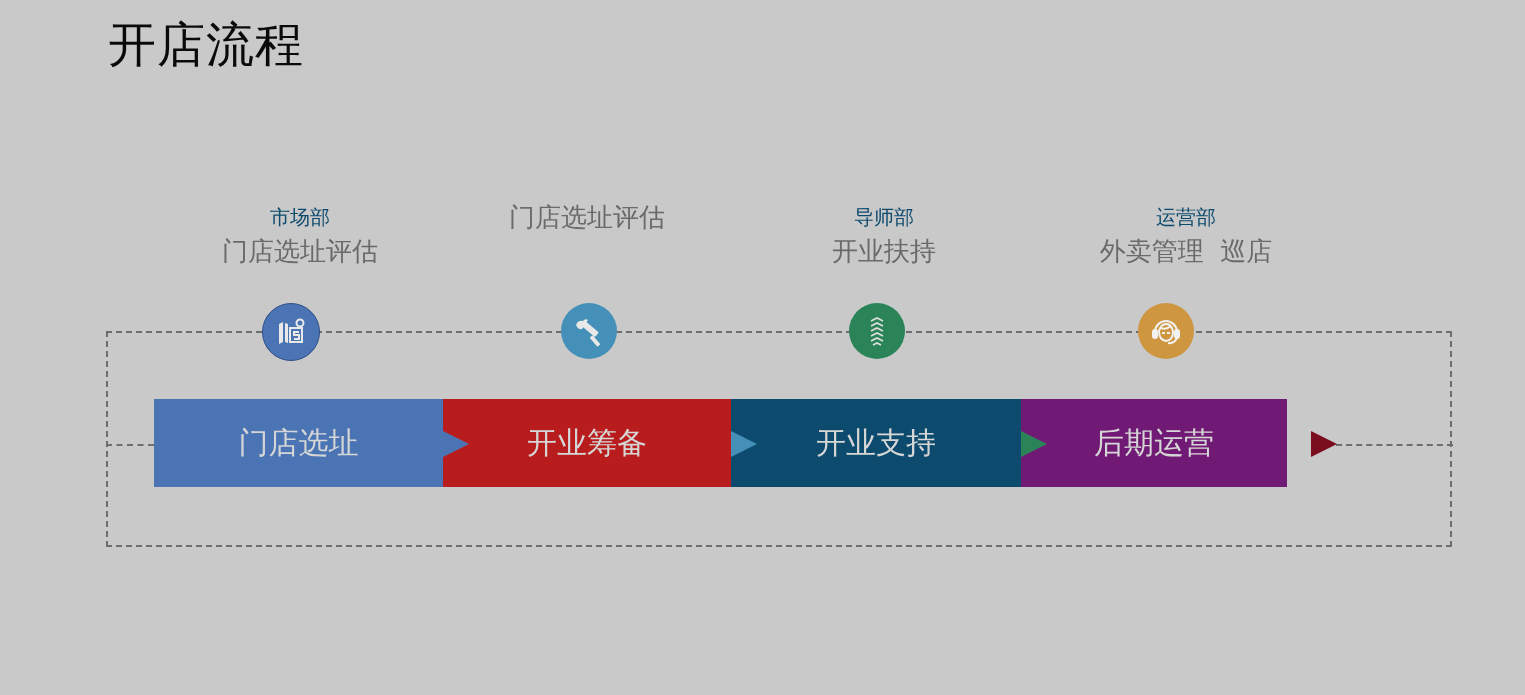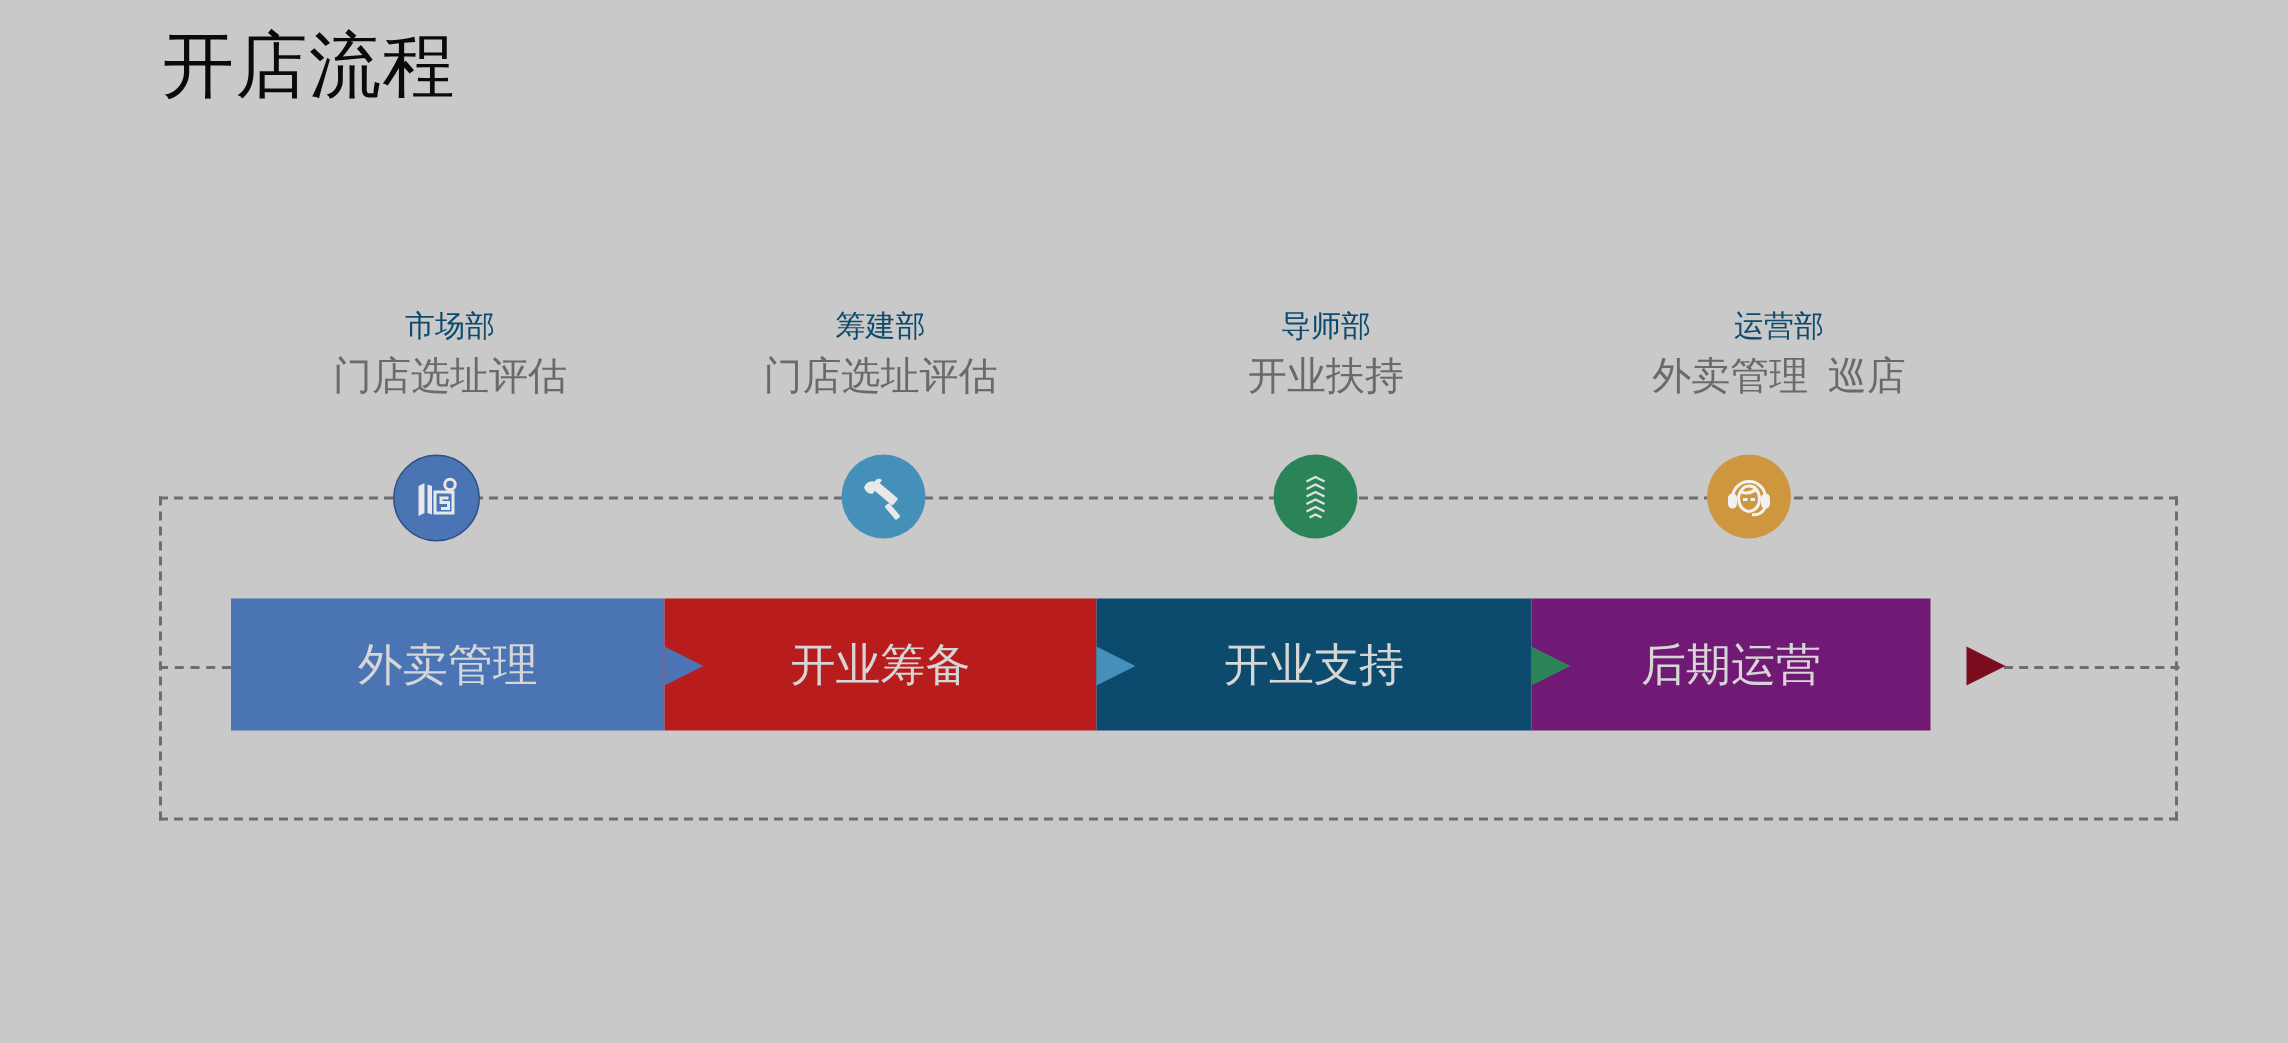--- a/index.html
+++ b/index.html
@@ -22,30 +22,29 @@
 </head>
 <body>
 
 <div class="title">开店流程</div>
 
 <div class="dept" style="left:170px; top:200px;">
   <div class="name">市场部</div>
   <div class="desc">门店选址评估</div>
 </div>
 <div class="dept" style="left:457px; top:200px;">
-  <div class="name">筹建部</div>
   <div class="desc">门店选址评估</div>
 </div>
 <div class="dept" style="left:754px; top:200px;">
   <div class="name">导师部</div>
   <div class="desc">开业扶持</div>
 </div>
 <div class="dept" style="left:1056px; top:200px;">
   <div class="name">运营部</div>
-  <div class="desc" style="white-space:pre;font-family:Liberation Serif, serif;">外卖管理  巡店</div>
+  <div class="desc" style="white-space:pre;">外卖管理  巡店</div>
 </div>
 
 <div class="dash-box"></div>
 <div class="dash-h" style="left:106px; top:444px; width:48px;"></div>
 <div class="dash-h" style="left:1336px; top:444px; width:117px;"></div>
 
 <div class="circle" style="left:262px; top:303px; background:#4a74b4; border:1px solid #2f4f86;">
   <svg viewBox="0 0 36 36" fill="none" stroke="#e8e8e8" stroke-width="2">
     <path d="M6 10 L10 8 L10 28 L6 30 Z" fill="#e8e8e8" stroke="none"></path>
     <path d="M12 9 L15 10 L15 29 L12 28 Z" fill="#e8e8e8" stroke="none"></path>
@@ -78,21 +77,21 @@
     <rect x="5" y="17" width="4" height="8" rx="2" fill="#f2f2f2"></rect>
     <rect x="27" y="17" width="4" height="8" rx="2" fill="#f2f2f2"></rect>
     <path d="M11 18 q2 -7 7 -7 q6 0 7 8 q0 8 -7 9 q-7 -1 -7 -10z"></path>
     <path d="M13 15 q5 2 10 -2"></path>
     <path d="M29 25 q-3 6 -9 5"></path>
     <path d="M14 20 h3 M19 20 h3"></path>
   </svg>
 </div>
 
 <div class="seg" style="left:154px; width:289px; background:#4a74b4;">
-  <span>外卖管理</span>
+  <span>门店选址</span>
 </div>
 <div class="seg" style="left:443px; width:288px; background:#b91c1c;">
   <span>开业筹备</span>
 </div>
 <div class="seg" style="left:731px; width:290px; background:#0c4a6e;">
   <span>开业支持</span>
 </div>
 <div class="seg" style="left:1021px; width:266px; background:#701a75;">
   <span>后期运营</span>
 </div>

